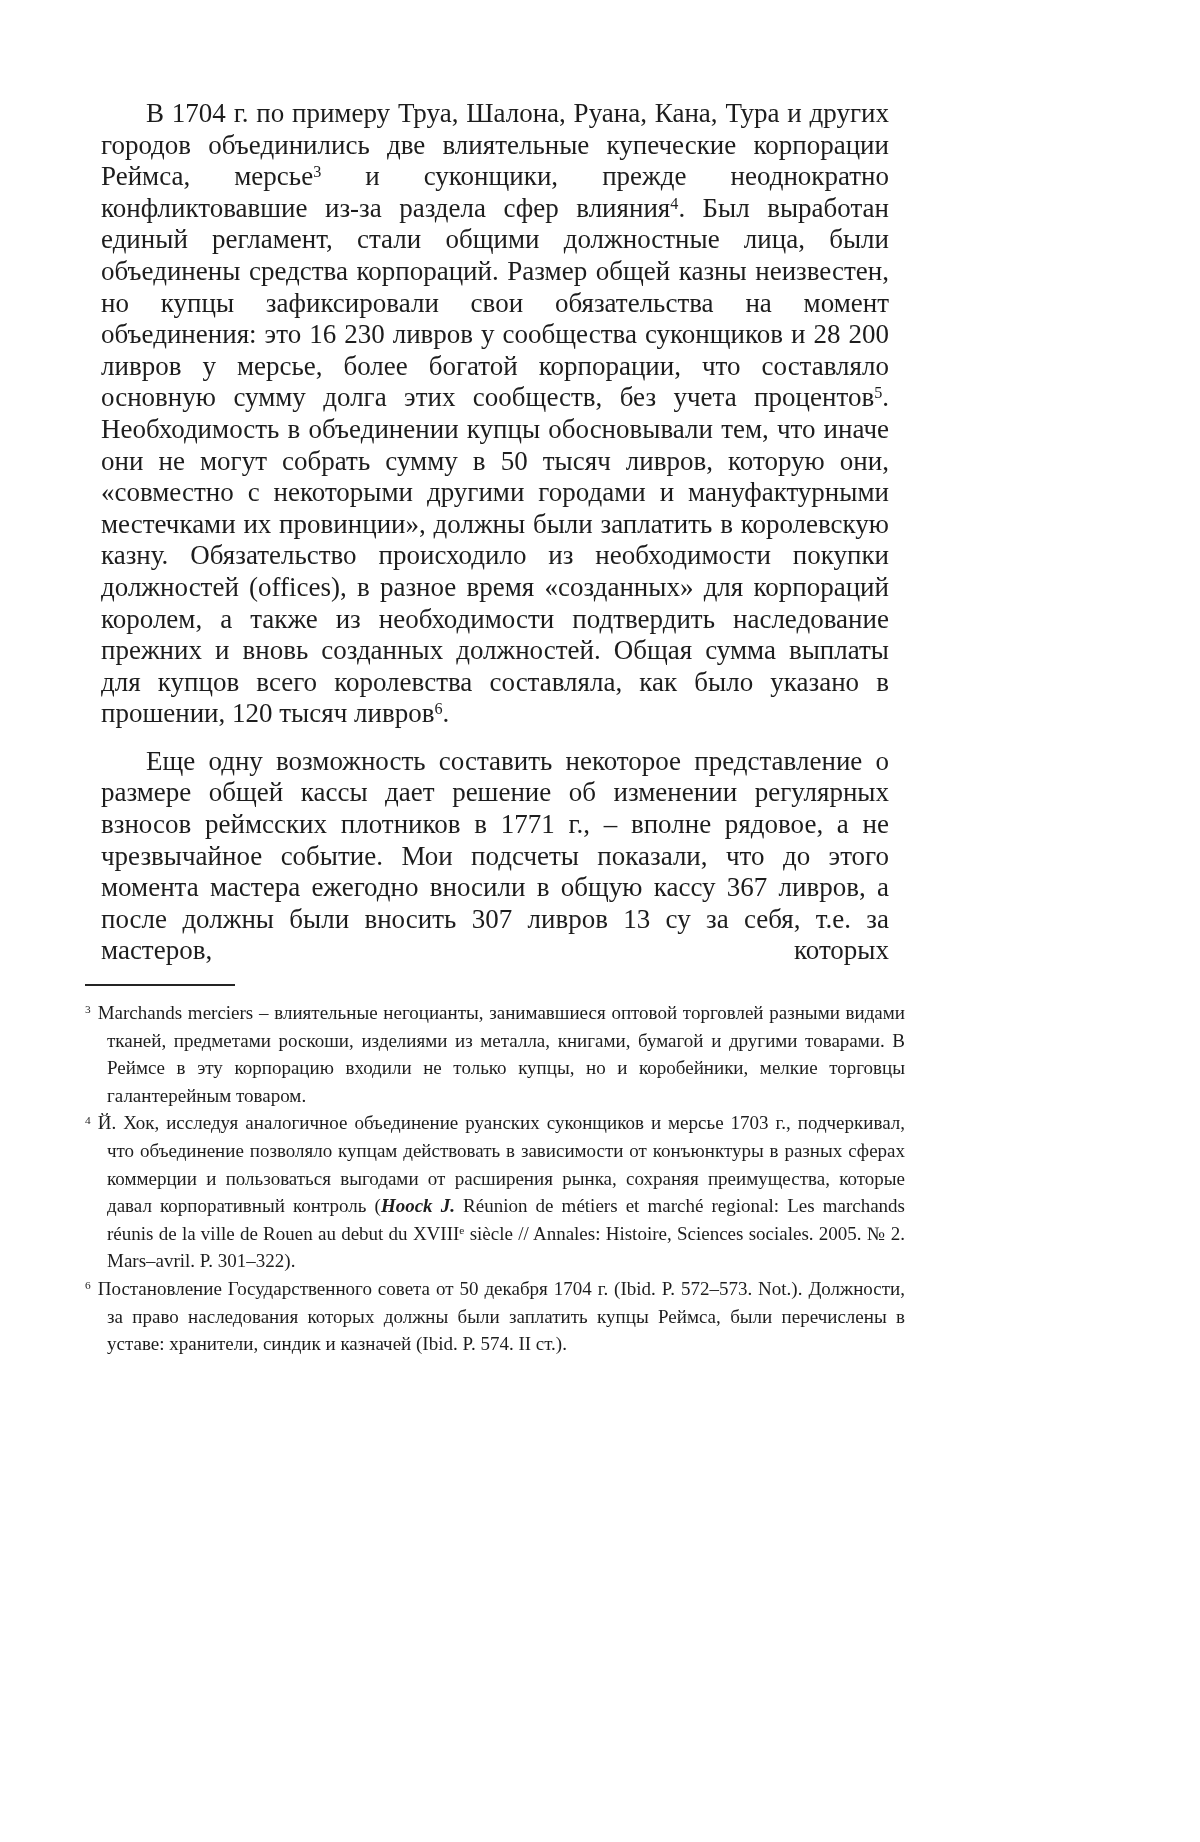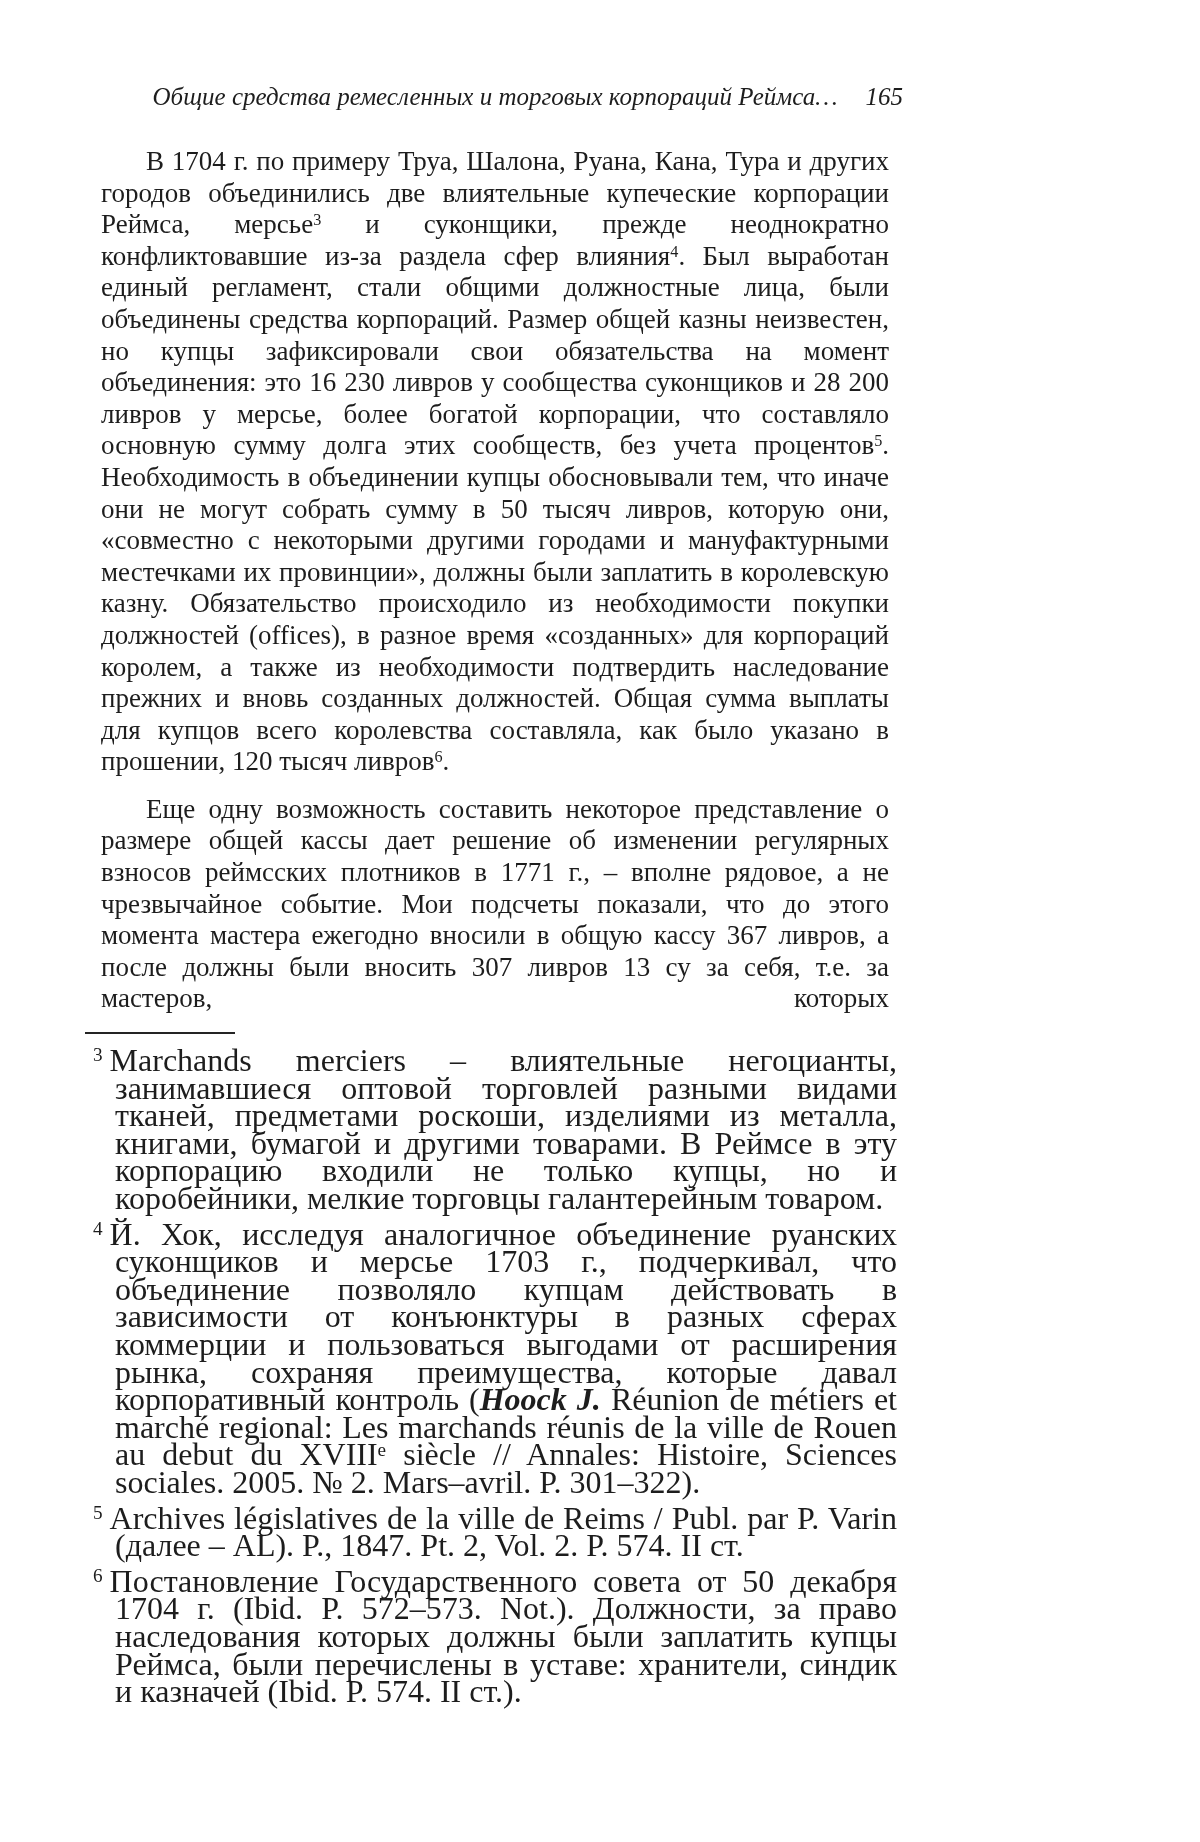--- a/index.html
+++ b/index.html
@@ -46,50 +46,45 @@
     top: -0.5em;
   }
   .it { font-style: italic; font-weight: bold; }
   .fn-sep {
     width: 150px;
     height: 0;
     border-top: 2px solid #242424;
     margin: 17px 0 13px 0;
   }
   .footnote {
-    margin: 8px;
-    font-size: 32px;
+    margin: 0;
+    font-size: 19px;
     line-height: 27.6px;
     text-align: justify;
     padding-left: 22px;
     text-indent: -22px;
     hyphens: auto;
     -webkit-hyphens: auto;
   }
   .fn-marker { margin-right: 7px; }
 </style>
 </head>
 <body>
 
 <div class="page">
   <div class="content">
 
-    <div class="running-header">
-      <span class="rh-title">Общие средства ремесленных и торговых корпораций Реймса…</span>
-      <span class="rh-page">165</span>
-    </div>
 
     <div class="body-text">
       <p class="para"><span>В 1704 г. по примеру Труа, Шалона, Руана, Кана, Тура и других городов объединились две влиятельные купеческие корпорации Реймса, мерсье</span><sup>3</sup><span> и суконщики, прежде неоднократно конфликтовавшие из-за раздела сфер влияния</span><sup>4</sup><span>. Был выработан единый регламент, стали общими должностные лица, были объединены средства корпораций. Размер общей казны неизвестен, но купцы зафиксировали свои обязательства на момент объединения: это 16 230 ливров у сообщества суконщиков и 28 200 ливров у мерсье, более богатой корпорации, что составляло основную сумму долга этих сообществ, без учета процентов</span><sup>5</sup><span>. Необходимость в объединении купцы обосновывали тем, что иначе они не могут собрать сумму в 50 тысяч ливров, которую они, «совместно с некоторыми другими городами и мануфактурными местечками их провинции», должны были заплатить в королевскую казну. Обязательство происходило из необходимости покупки должностей (offices), в разное время «созданных» для корпораций королем, а также из необходимости подтвердить наследование прежних и вновь созданных должностей. Общая сумма выплаты для купцов всего королевства составляла, как было указано в прошении, 120 тысяч ливров</span><sup>6</sup><span>.</span></p>
       <p class="para fill-last"><span>Еще одну возможность составить некоторое представление о размере общей кассы дает решение об изменении регулярных взносов реймсских плотников в 1771 г., – вполне рядовое, а не чрезвычайное событие. Мои подсчеты показали, что до этого момента мастера ежегодно вносили в общую кассу 367 ливров, а после должны были вносить 307 ливров 13 су за себя, т.е. за мастеров, которых</span></p>
     </div>
 
     <div class="fn-sep"></div>
 
     <div class="footnotes">
       <p class="footnote"><sup class="fn-marker">3</sup><span class="fn-body"><span>Marchands merciers – влиятельные негоцианты, занимавшиеся оптовой торговлей разными видами тканей, предметами роскоши, изделиями из металла, книгами, бумагой и другими товарами. В Реймсе в эту корпорацию входили не только купцы, но и коробейники, мелкие торговцы галантерейным товаром.</span></span></p>
       <p class="footnote"><sup class="fn-marker">4</sup><span class="fn-body"><span>Й. Хок, исследуя аналогичное объединение руанских суконщиков и мерсье 1703 г., подчеркивал, что объединение позволяло купцам действовать в зависимости от конъюнктуры в разных сферах коммерции и пользоваться выгодами от расширения рынка, сохраняя преимущества, которые давал корпоративный контроль (</span><span class="it">Hoock J.</span><span> Réunion de métiers et marché regional: Les marchands réunis de la ville de Rouen au debut du XVIII</span><sup>e</sup><span> siècle // Annales: Histoire, Sciences sociales. 2005. № 2. Mars–avril. P. 301–322).</span></span></p>
-      <p class="footnote"><sup class="fn-marker">5</sup><span class="fn-body"><span>Archives législatives de la ville de Reims / Publ. par P. Varin (далее – AL). P., 1847. Pt. 2, Vol. 2. P. 574. II ст.</span></span></p>
       <p class="footnote"><sup class="fn-marker">6</sup><span class="fn-body"><span>Постановление Государственного совета от 50 декабря 1704 г. (Ibid. P. 572–573. Not.). Должности, за право наследования которых должны были заплатить купцы Реймса, были перечислены в уставе: хранители, синдик и казначей (Ibid. P. 574. II ст.).</span></span></p>
     </div>
 
   </div>
 </div>
 
 </body></html>

